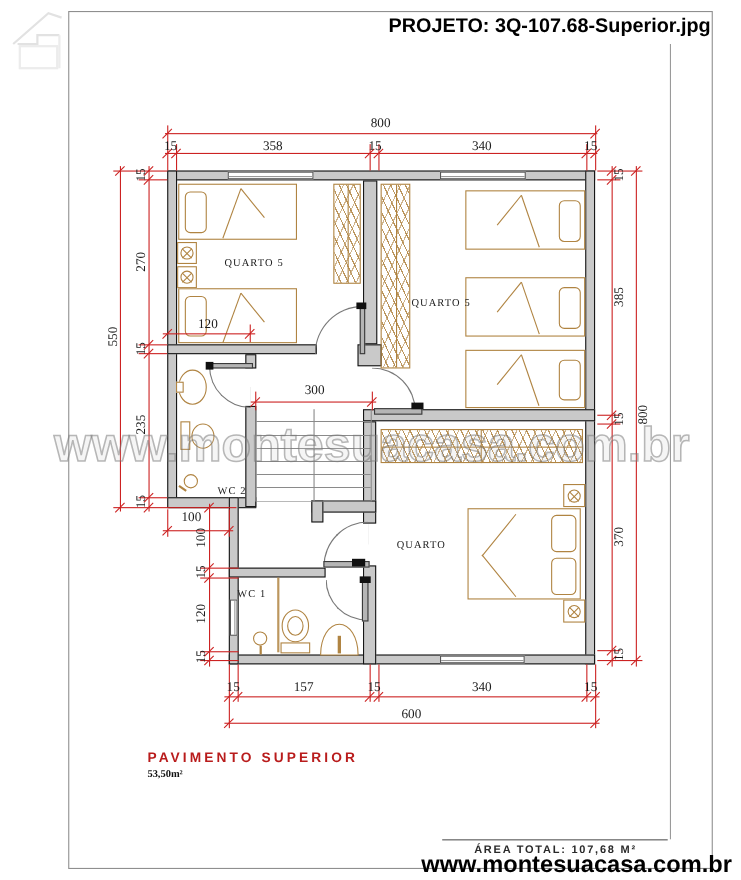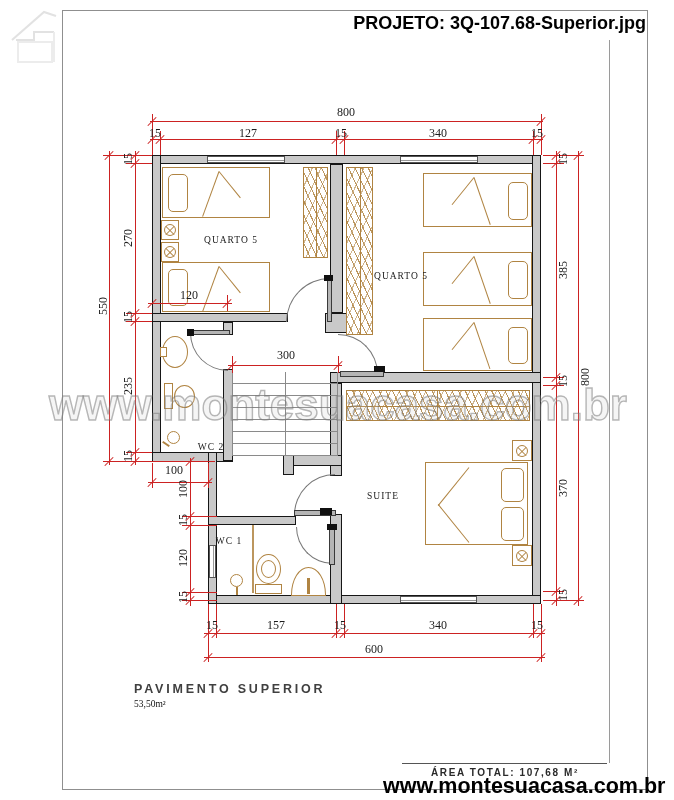--- a/index.html
+++ b/index.html
@@ -53,22 +53,22 @@
   .tick{position:absolute;width:12px;height:1px;background:var(--dim);transform:rotate(-45deg);}
   .dim-label{position:absolute;font-family:"Liberation Serif",serif;font-size:12px;color:#1c1c1c;white-space:nowrap;}
   .room-label{position:absolute;font-family:"Liberation Serif",serif;font-size:9.5px;letter-spacing:1px;
               color:#222;white-space:nowrap;transform:translate(-50%,-50%);}
 
   
   .wm-center{position:absolute;left:30px;top:380px;width:616px;text-align:center;z-index:30;
              font-family:"Liberation Sans",sans-serif;font-weight:bold;font-size:44px;white-space:nowrap;
              color:rgba(200,200,200,.18);-webkit-text-stroke:1.4px rgba(115,115,115,.5);}
   .pav-title{position:absolute;left:134px;top:682px;font-family:"Liberation Sans",sans-serif;
-             font-weight:bold;font-size:12.5px;letter-spacing:2.8px;color:#404040;}
-  .pav-area{position:absolute;left:134px;top:699px;font-family:"Liberation Serif",serif;font-size:9.5px;color:#111;}
+             font-weight:bold;font-size:12.5px;letter-spacing:2.8px;color:#b91c1c;}
+  .pav-area{position:absolute;left:134px;top:699px;font-family:"Liberation Serif",serif;font-size:9.5px;color:#111;font-weight:bold;}
   .foot-sep{position:absolute;left:402px;top:763px;width:205px;height:1px;background:#555;}
   .area-total{position:absolute;left:400px;top:767px;width:210px;text-align:center;z-index:35;
               font-family:"Liberation Sans",sans-serif;font-weight:bold;font-size:10px;
               letter-spacing:1.6px;color:#2a2a2a;white-space:nowrap;}
   .site-big{position:absolute;left:383px;top:774px;z-index:40;font-family:"Liberation Sans",sans-serif;
             font-weight:bold;font-size:21.5px;color:#000;white-space:nowrap;}
 </style>
 </head>
 <body>
 
@@ -285,21 +285,21 @@
       <div class="dline h" style="left: 543px; top: 163px; width: 21px;"></div>
       <div class="dline h" style="left: 543px; top: 377px; width: 21px;"></div>
       <div class="dline h" style="left: 543px; top: 385px; width: 21px;"></div>
       <div class="dline h" style="left: 543px; top: 591px; width: 21px;"></div>
       <div class="dline h" style="left: 543px; top: 600px; width: 41px;"></div>
       <div class="dline v" style="left: 227px; top: 295px; height: 16px;"></div>
       <div class="dline v" style="left: 232px; top: 356px; height: 17px;"></div>
       <div class="dline v" style="left: 338px; top: 356px; height: 17px;"></div>
       <div class="dim-label" style="left: 346px; top: 112px; transform: translate(-50%, -50%) rotate(0deg);">800</div>
       <div class="dim-label" style="left: 155px; top: 133px; transform: translate(-50%, -50%) rotate(0deg);">15</div>
-      <div class="dim-label" style="left: 248px; top: 133px; transform: translate(-50%, -50%) rotate(0deg);">127</div>
+      <div class="dim-label" style="left: 248px; top: 133px; transform: translate(-50%, -50%) rotate(0deg);">358</div>
       <div class="dim-label" style="left: 341px; top: 133px; transform: translate(-50%, -50%) rotate(0deg);">15</div>
       <div class="dim-label" style="left: 438px; top: 133px; transform: translate(-50%, -50%) rotate(0deg);">340</div>
       <div class="dim-label" style="left: 537px; top: 133px; transform: translate(-50%, -50%) rotate(0deg);">15</div>
       <div class="dim-label" style="left: 189px; top: 295px; transform: translate(-50%, -50%) rotate(0deg);">120</div>
       <div class="dim-label" style="left: 286px; top: 355px; transform: translate(-50%, -50%) rotate(0deg);">300</div>
       <div class="dim-label" style="left: 174px; top: 470px; transform: translate(-50%, -50%) rotate(0deg);">100</div>
       <div class="dim-label" style="left: 212px; top: 625px; transform: translate(-50%, -50%) rotate(0deg);">15</div>
       <div class="dim-label" style="left: 276px; top: 625px; transform: translate(-50%, -50%) rotate(0deg);">157</div>
       <div class="dim-label" style="left: 340px; top: 625px; transform: translate(-50%, -50%) rotate(0deg);">15</div>
       <div class="dim-label" style="left: 438px; top: 625px; transform: translate(-50%, -50%) rotate(0deg);">340</div>
@@ -316,21 +316,21 @@
       <div class="dim-label" style="left: 183px; top: 558px; transform: translate(-50%, -50%) rotate(-90deg);">120</div>
       <div class="dim-label" style="left: 183px; top: 597px; transform: translate(-50%, -50%) rotate(-90deg);">15</div>
       <div class="dim-label" style="left: 563px; top: 159px; transform: translate(-50%, -50%) rotate(-90deg);">15</div>
       <div class="dim-label" style="left: 563px; top: 270px; transform: translate(-50%, -50%) rotate(-90deg);">385</div>
       <div class="dim-label" style="left: 563px; top: 381px; transform: translate(-50%, -50%) rotate(-90deg);">15</div>
       <div class="dim-label" style="left: 563px; top: 488px; transform: translate(-50%, -50%) rotate(-90deg);">370</div>
       <div class="dim-label" style="left: 563px; top: 595px; transform: translate(-50%, -50%) rotate(-90deg);">15</div>
       <div class="dim-label" style="left: 585px; top: 377px; transform: translate(-50%, -50%) rotate(-90deg);">800</div>
       <div class="room-label" style="left: 231px; top: 240px;">QUARTO 5</div>
       <div class="room-label" style="left: 401px; top: 276px;">QUARTO 5</div>
-      <div class="room-label" style="left: 383px; top: 496px;">SUITE</div>
+      <div class="room-label" style="left: 383px; top: 496px;">QUARTO</div>
       <div class="room-label" style="left: 211px; top: 447px;">WC 2</div>
       <div class="room-label" style="left: 229px; top: 541px;">WC 1</div>
     </div>
 
   <div class="wm-center">www.montesuacasa.com.br</div>
 
   <div class="pav-title">PAVIMENTO SUPERIOR</div>
   <div class="pav-area">53,50m²</div>
 
   <div class="foot-sep"></div>

